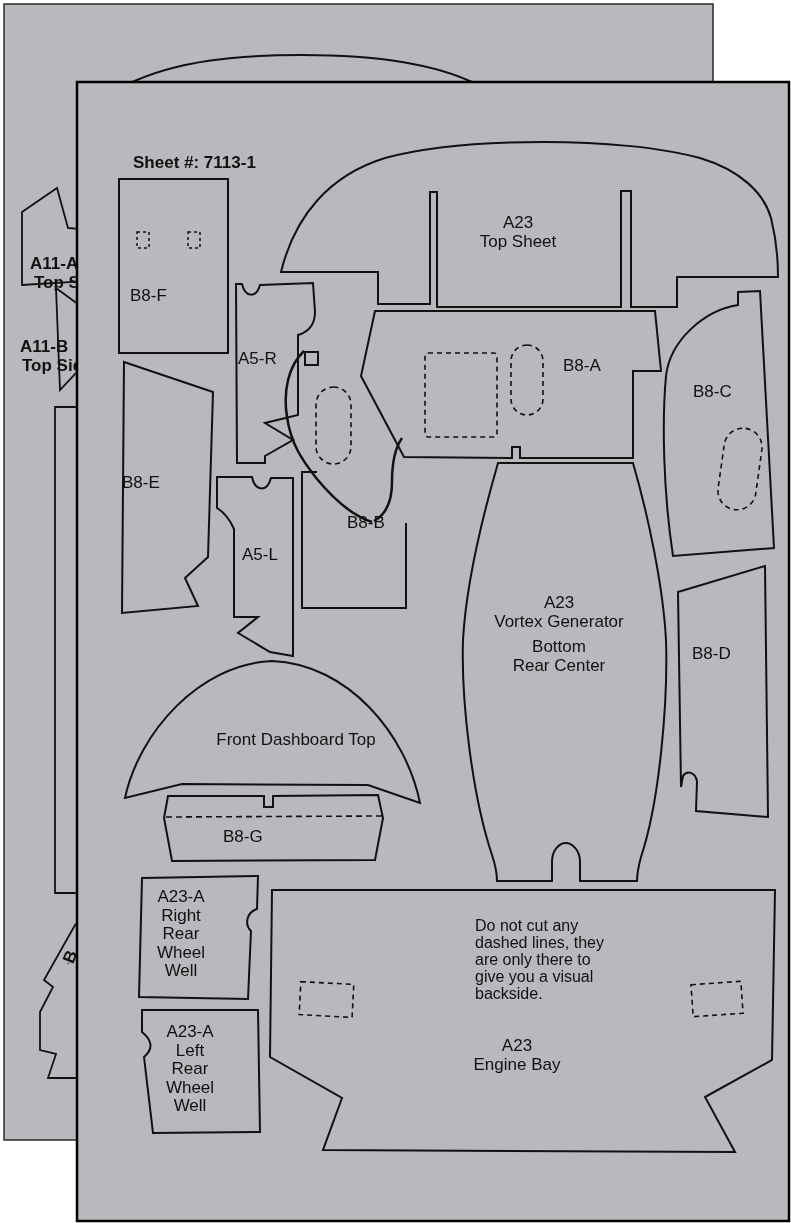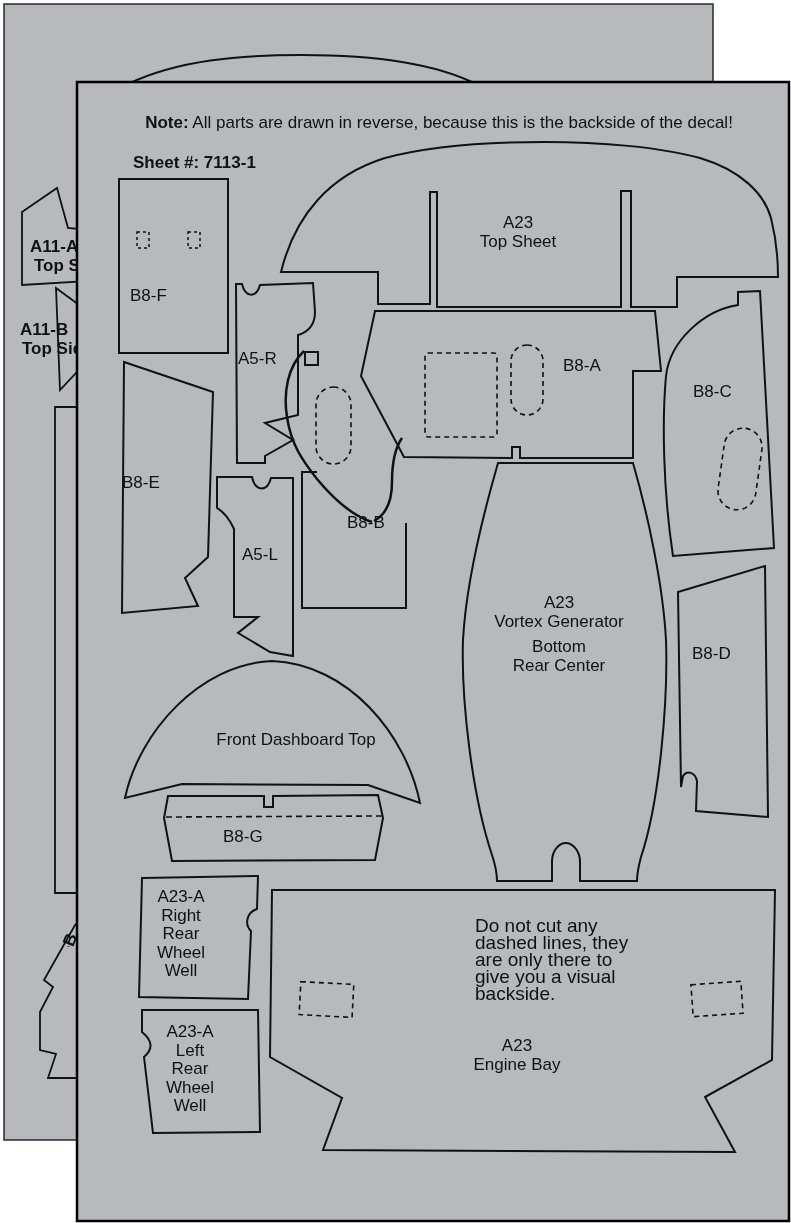--- a/index.html
+++ b/index.html
@@ -1,26 +1,26 @@
 <!DOCTYPE html>
 <html><head>
 <meta charset="utf-8">
 <style>
   html,body{margin:0;padding:0;background:#ffffff;}
   .canvas{
     position:relative;width:791px;height:1223px;overflow:hidden;
     background:#ffffff;font-family:"Liberation Sans",sans-serif;color:#111;
   }
   .art{position:absolute;left:0;top:0;z-index:1;}
-  .back-text{position:absolute;left:0;top:0;width:77px;height:947px;overflow:hidden;z-index:2;}
+  .back-text{position:absolute;left:0;top:17px;width:77px;height:947px;overflow:hidden;z-index:2;}
   .front-text{position:absolute;left:0;top:0;width:791px;height:1223px;z-index:3;pointer-events:none;}
   .lbl{position:absolute;font-size:17px;line-height:18.5px;white-space:nowrap;}
   .bold{font-weight:bold;}
   .ctr{transform:translateX(-50%);text-align:center;}
-  .small{font-size:19px;line-height:17px;}
+  .small{font-size:16px;line-height:17px;}
   .rot{transform:translate(-50%,-50%) rotate(-68deg);transform-origin:center;}
   .gap-above{margin-top:7px;}
 </style>
 </head>
 <body>
 
 <div class="canvas">
 
   <svg class="art" width="791" height="1223" viewBox="0 0 791 1223" fill="none" stroke="#111111" stroke-width="2" stroke-linejoin="miter">
 
@@ -89,23 +89,20 @@
     </div>
     <div class="lbl bold" style="left:20px;top:321px;">
       <div>A11-B</div>
       <div style="margin-left:2px;">Top Sid</div>
     </div>
     <div class="lbl bold rot" style="left:64px;top:957px;">A23-B</div>
   </div>
 
   <div class="front-text">
 
-    <div class="lbl ctr" style="left:439px;top:114px;">
-      <span class="bold">Note:</span><span> All parts are drawn in reverse, because this is the backside of the decal!</span>
-    </div>
 
     <div class="lbl bold" style="left:133px;top:154px;">Sheet #: 7113-1</div>
 
     <div class="lbl" style="left:130px;top:287px;">B8-F</div>
 
     <div class="lbl ctr" style="left:518px;top:214px;">
       <div>A23</div>
       <div>Top Sheet</div>
     </div>
 

